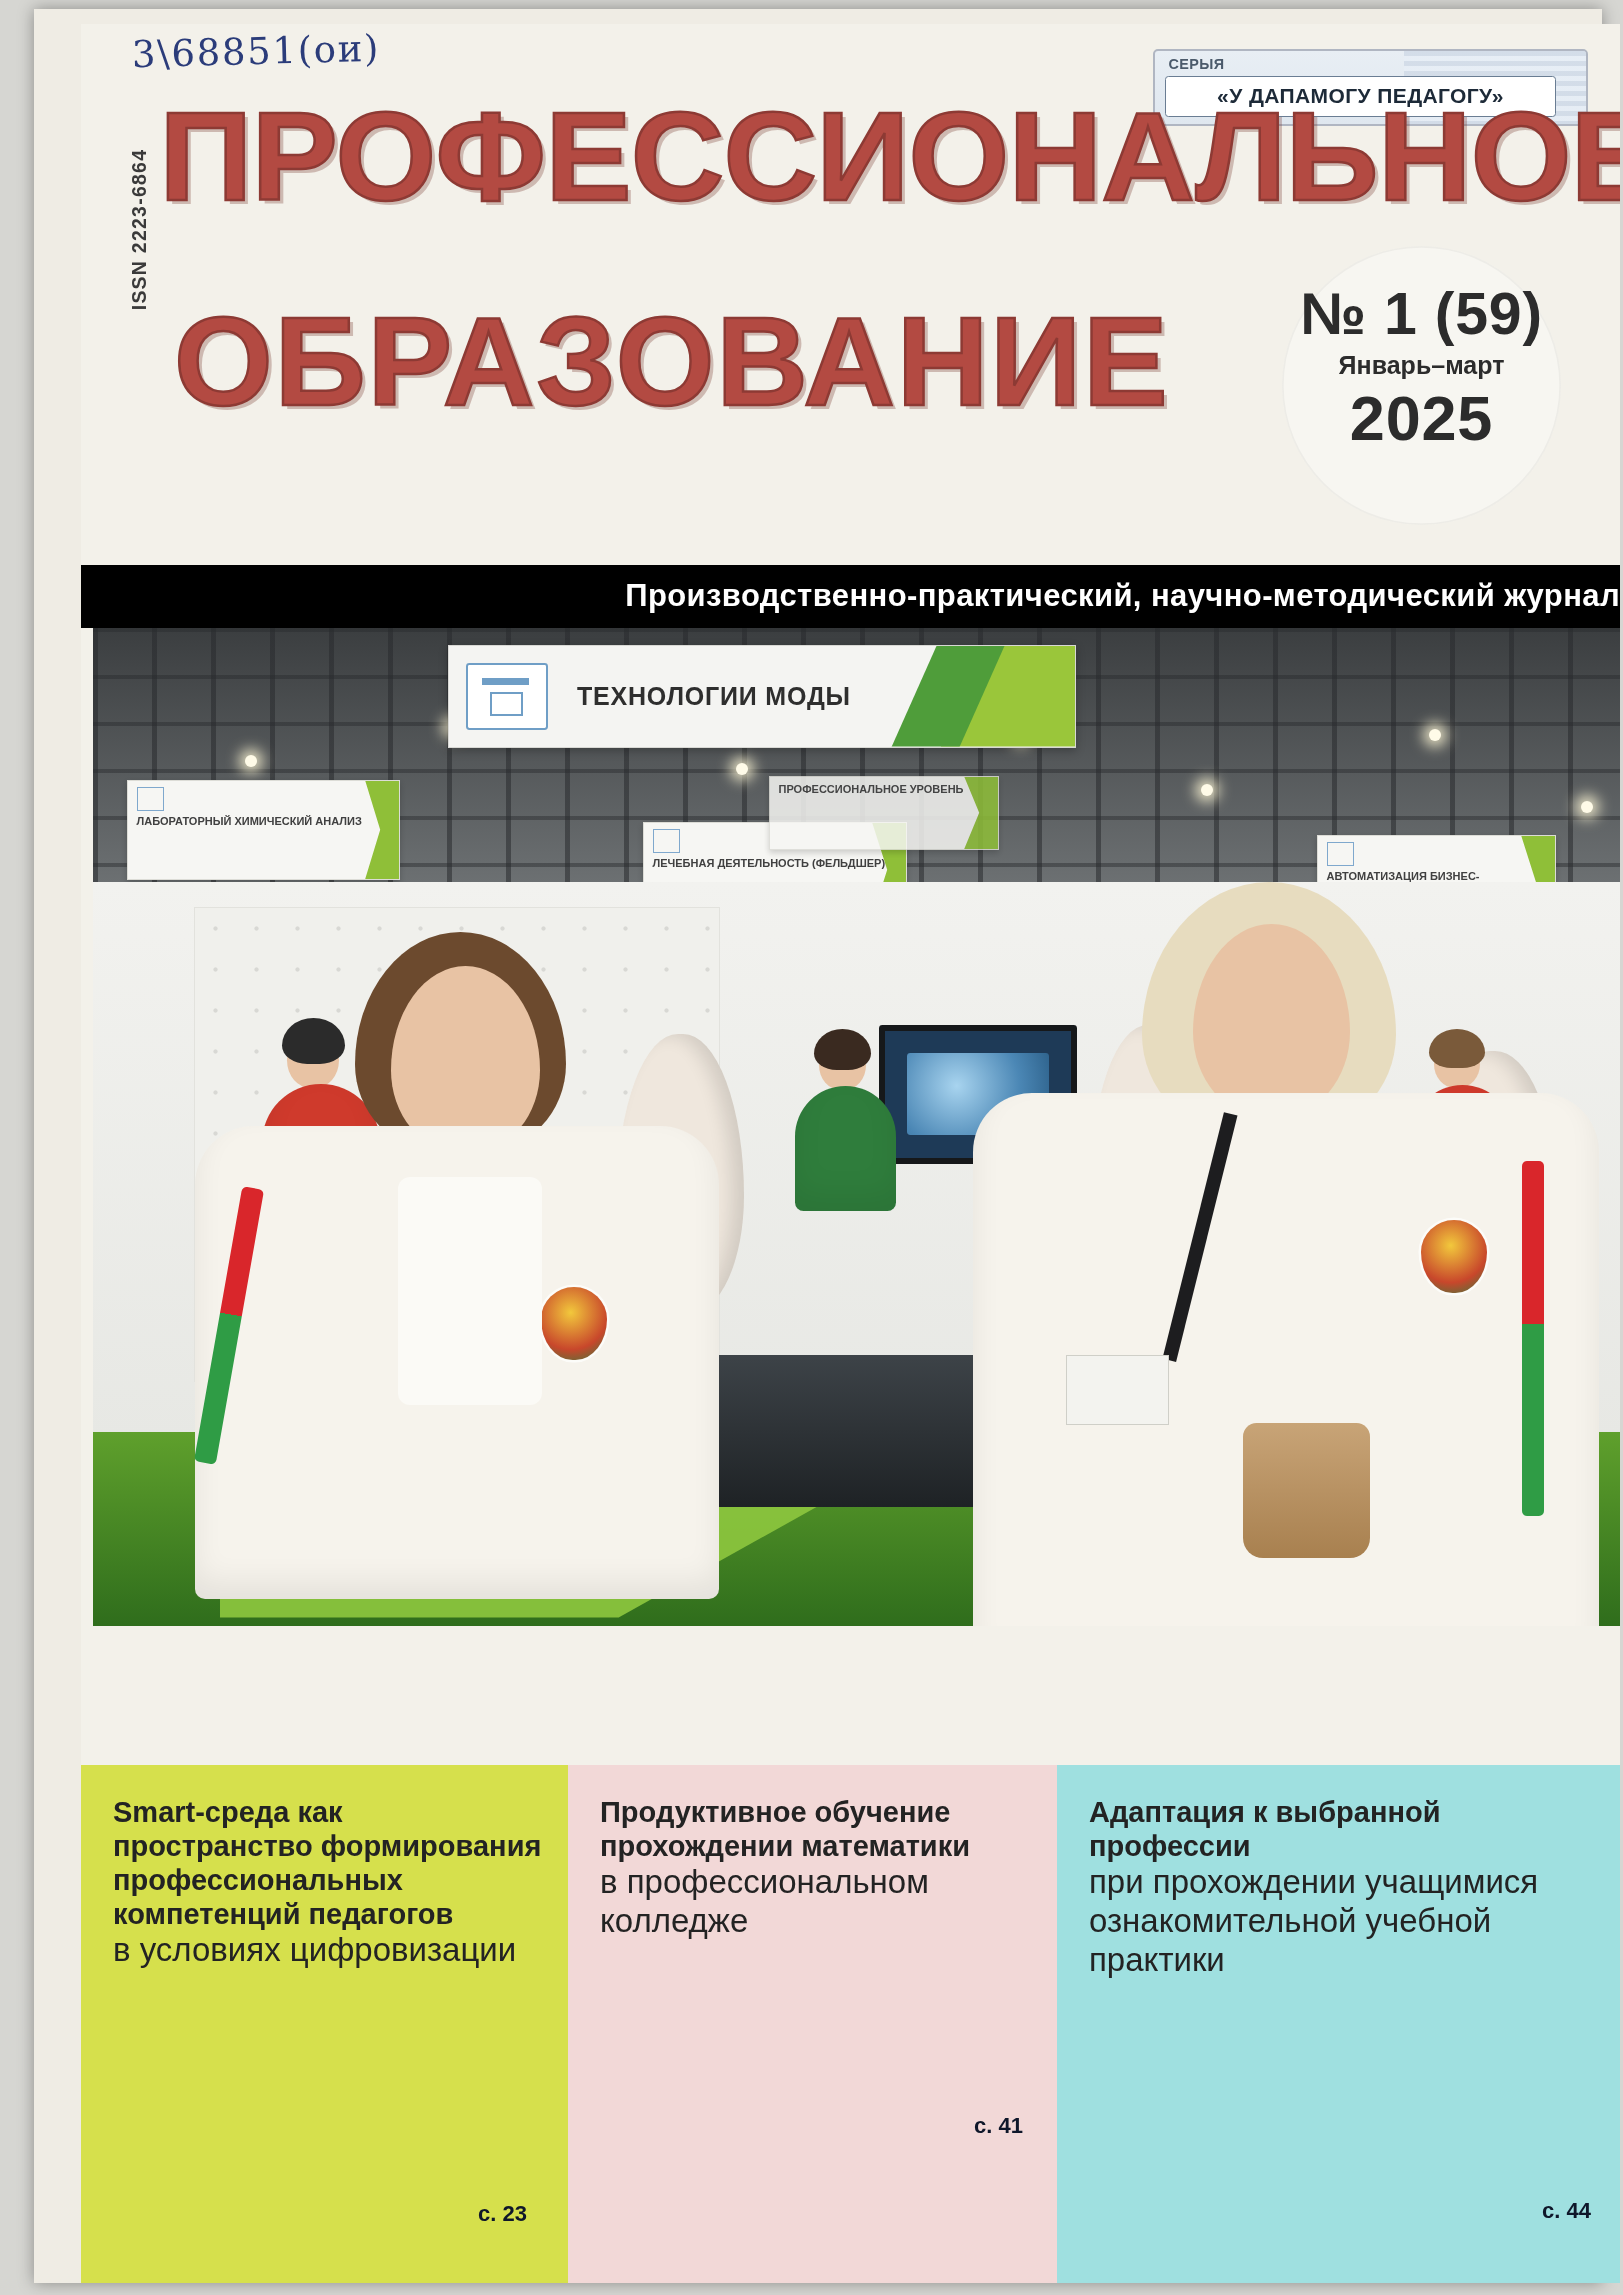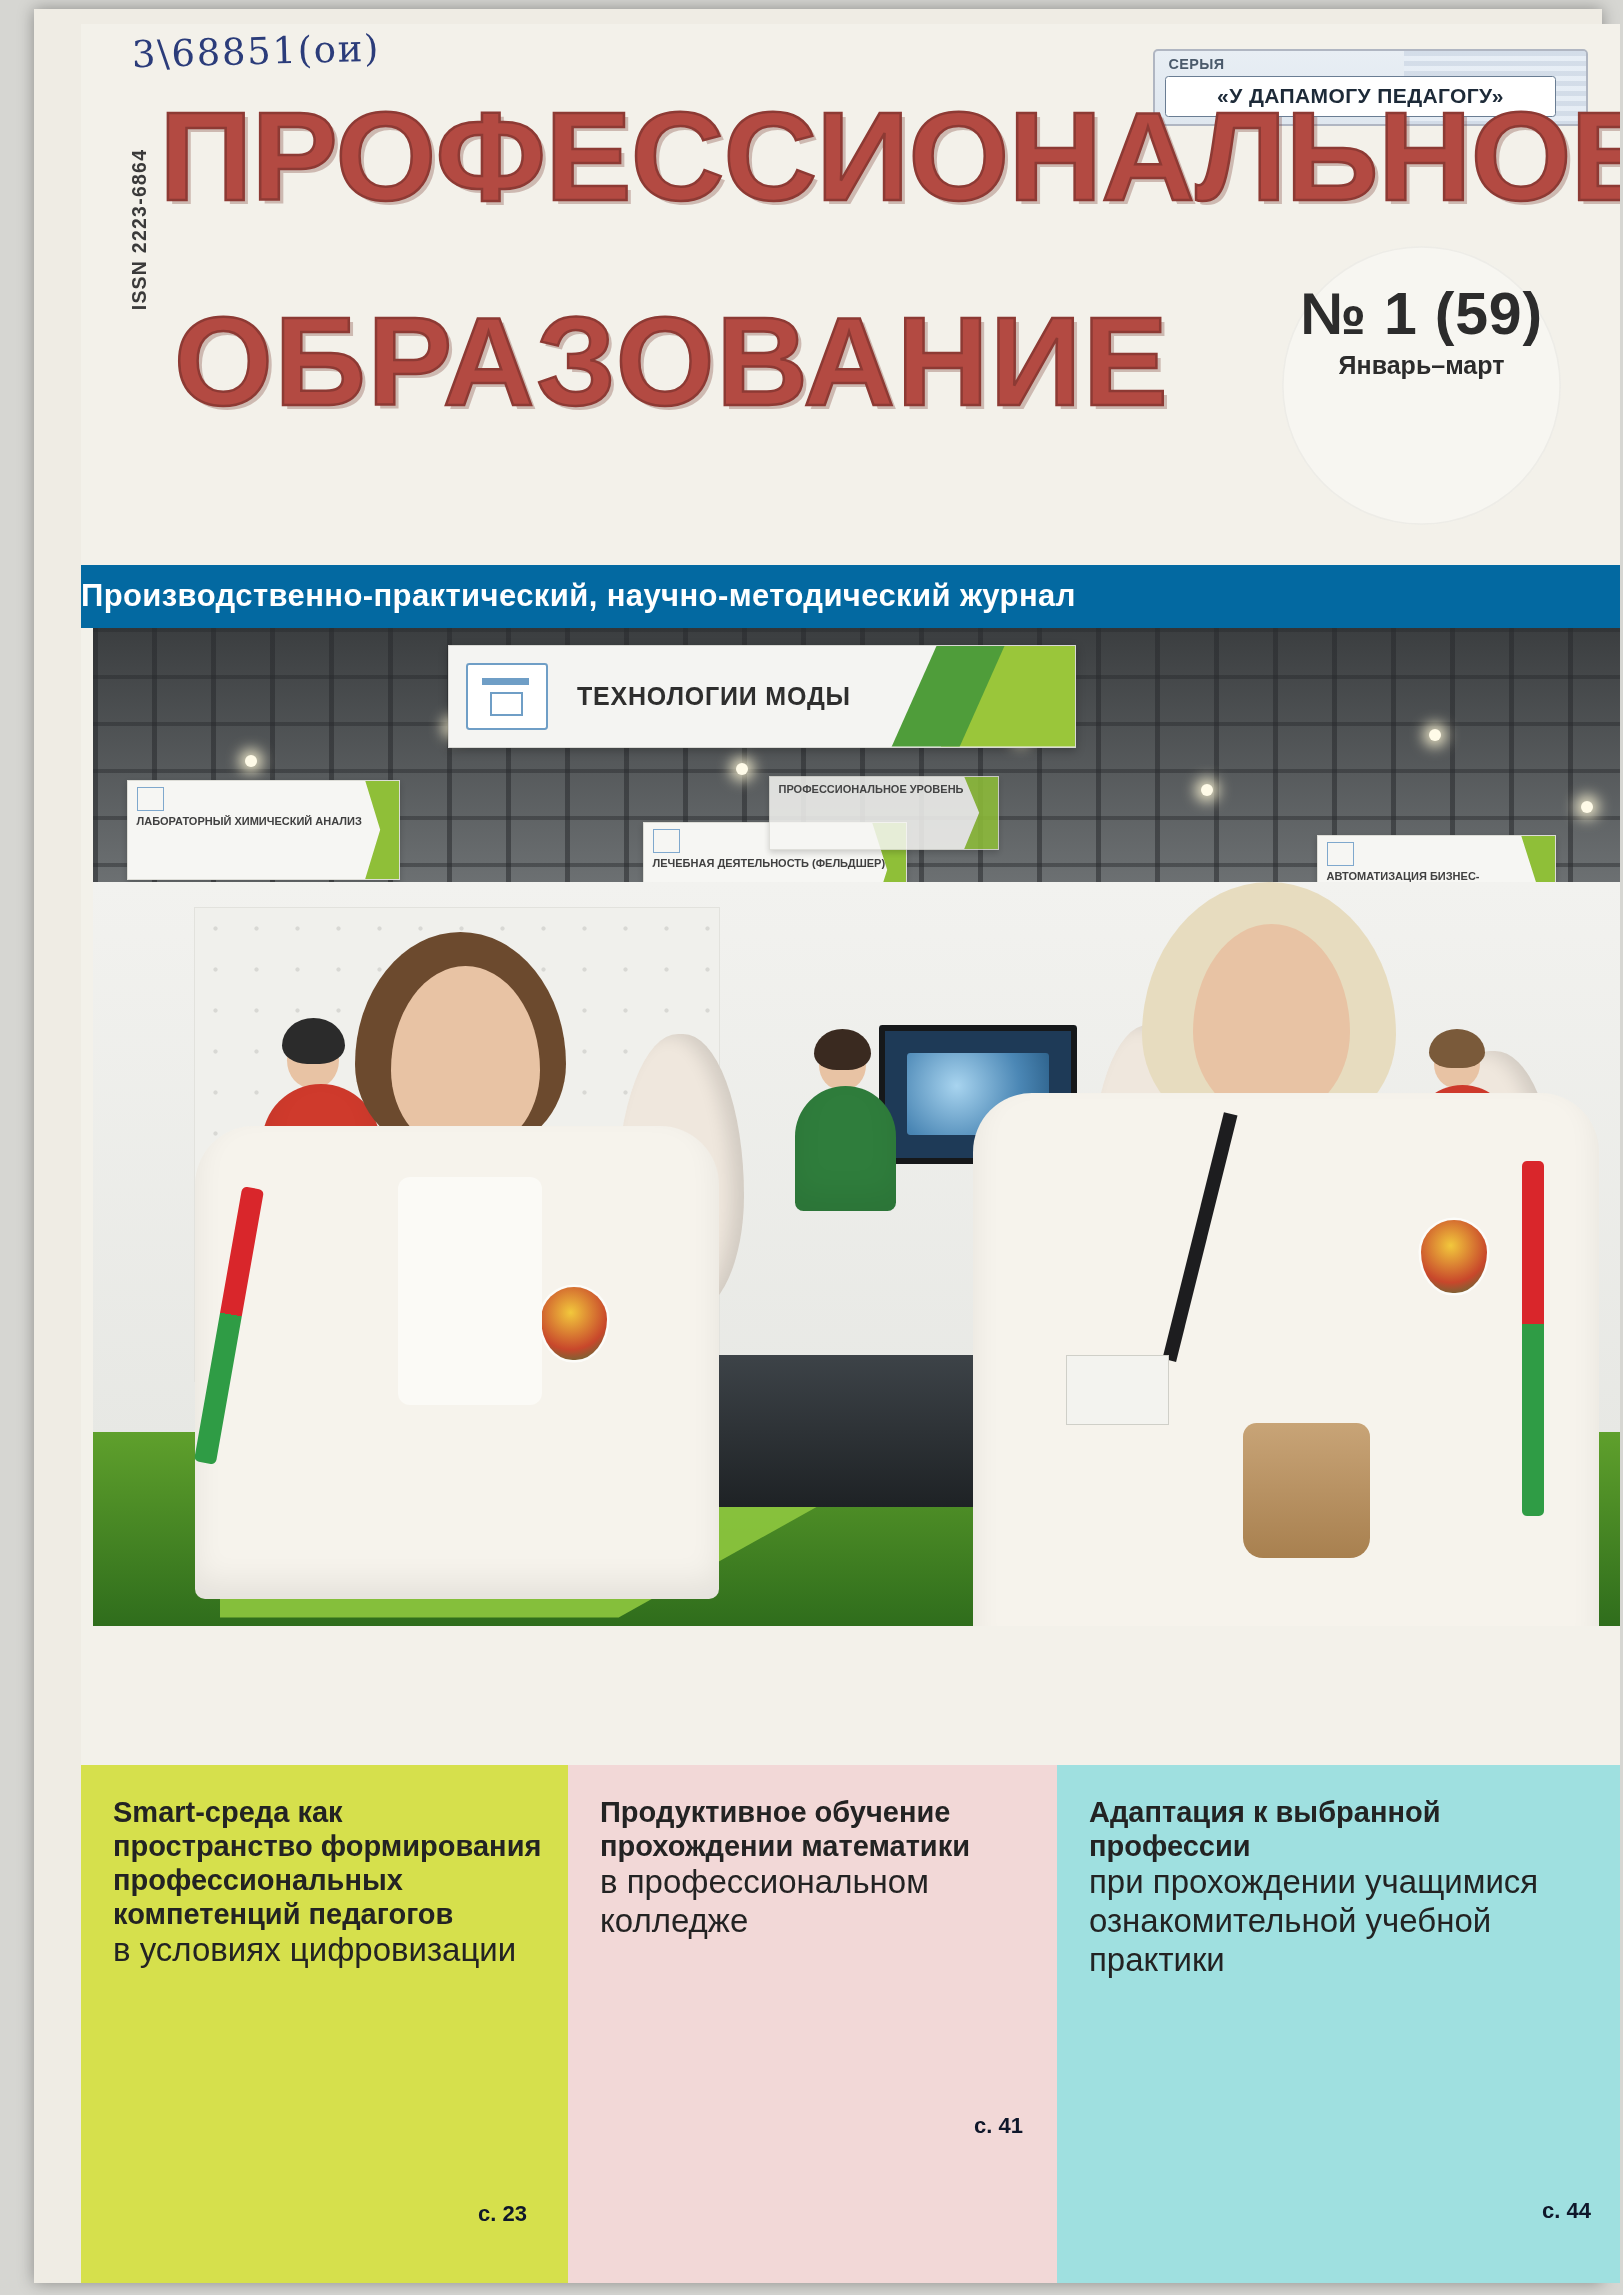--- a/index.html
+++ b/index.html
@@ -172,24 +172,24 @@
     letter-spacing: 0.8px;
   }
 
   
   .band {
     position: absolute;
     left: 0;
     top: 541px;
     width: 100%;
     height: 63px;
-    background: #0369a1;
+    background: #000000;
     display: flex;
     align-items: center;
-    justify-content: flex-start;
+    justify-content: flex-end;
   }
   .band span {
     color: #fff;
     font-size: 31px;
     font-weight: bold;
     letter-spacing: 0.4px;
   }
 
   
   .photo {
@@ -428,20 +428,21 @@
       </div>
 
       <div class="masthead">
         <div class="title-line title-1">ПРОФЕССИОНАЛЬНОЕ</div>
         <div class="title-line title-2">ОБРАЗОВАНИЕ</div>
       </div>
 
       <div class="issue">
         <div class="num">№ 1 (59)</div>
         <div class="months">Январь–март</div>
+        <div class="year">2025</div>
       </div>
 
       <div class="band">
         <span>Производственно-практический, научно-методический журнал</span>
       </div>
 
       <div class="photo">
         <div class="hall-bg"></div>
         <div class="ceiling"></div>
 

